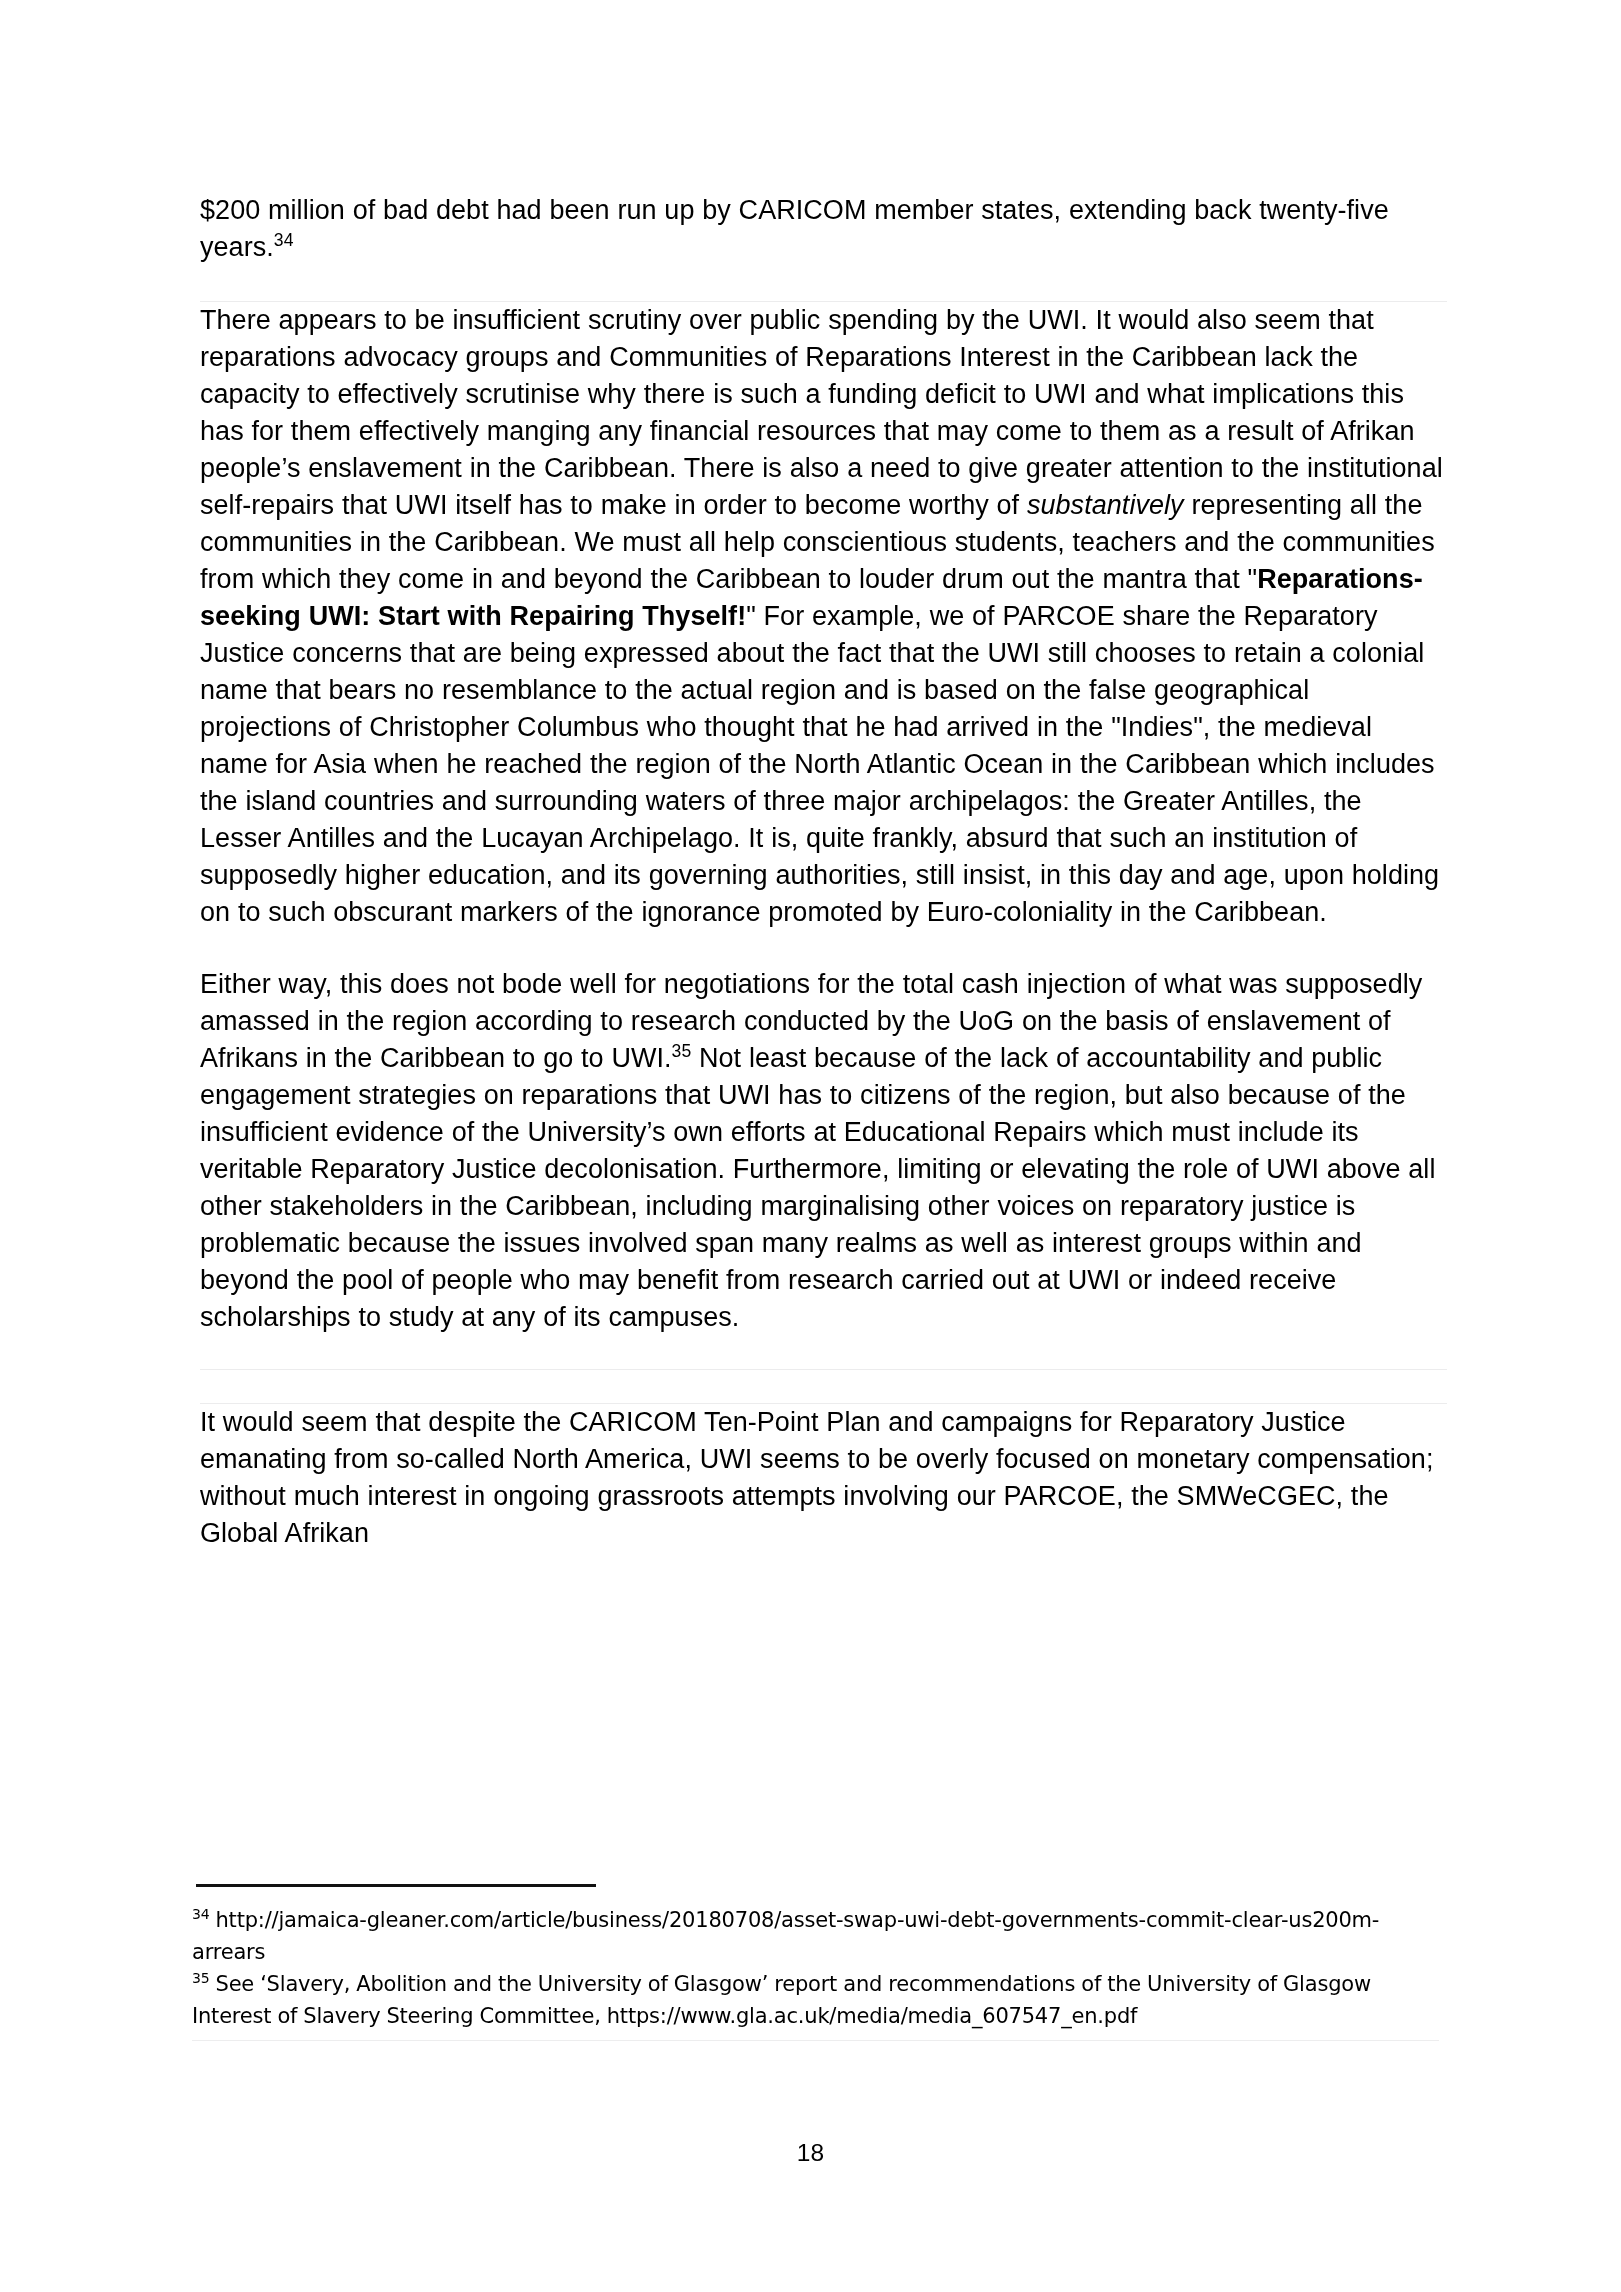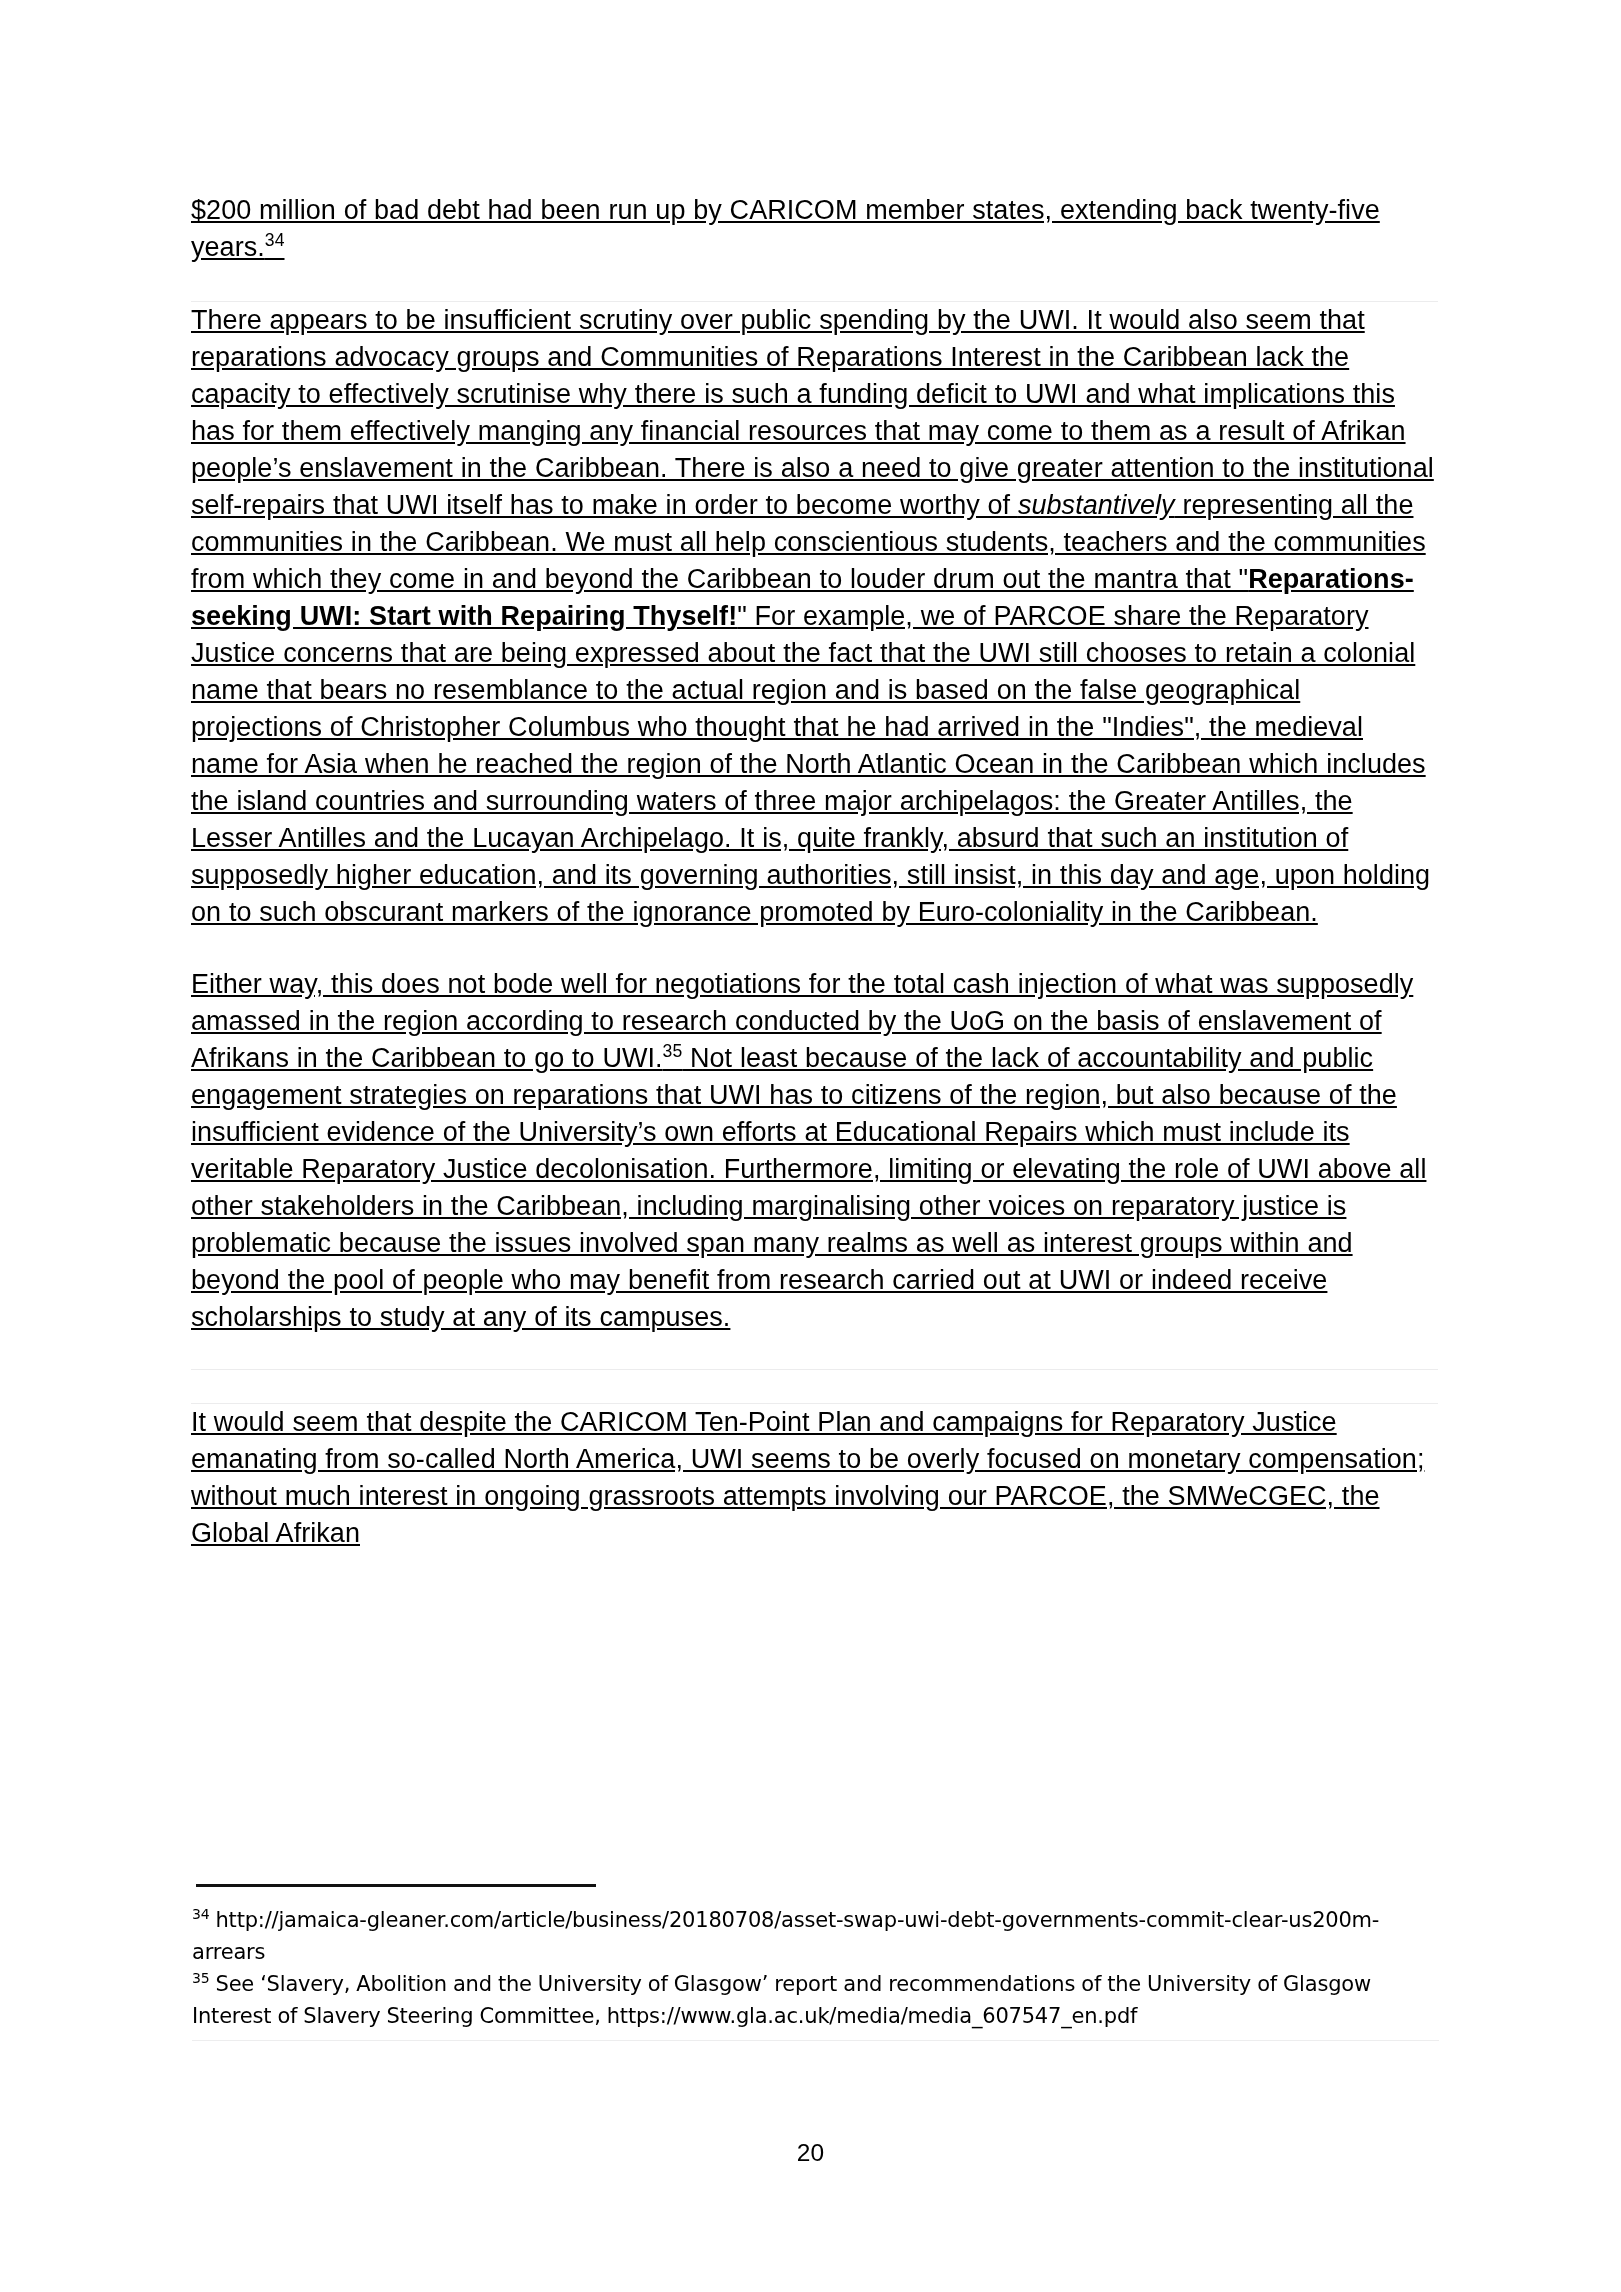--- a/index.html
+++ b/index.html
@@ -10,24 +10,23 @@
   .page {
     position: relative;
     width: 1621px;
     height: 2293px;
     background: #ffffff;
     overflow: hidden;
     box-sizing: border-box;
   }
   .content {
     position: absolute;
-    left: 191px;
+    left: 200px;
     top: 192px;
     width: 1247px;
-    text-decoration: underline;
   }
   .body-par {
     font-family: "Liberation Sans", sans-serif;
     font-size: 27px;
     line-height: 37px;
     color: #000000;
     text-align: left;
     margin: 0;
     letter-spacing: 0.05px;
     word-spacing: 0.2px;
@@ -126,16 +125,16 @@
   <div class="footnotes">
     <div class="fn-sep"></div>
 
     <p class="fn"><span class="fn-sup">34</span> <span>http://jamaica-gleaner.com/article/business/20180708/asset-swap-uwi-debt-governments-commit-clear-us200m-arrears</span></p>
 
     <p class="fn"><span class="fn-sup">35</span> <span>See ‘Slavery, Abolition and the University of Glasgow’ report and recommendations of the University of Glasgow Interest of Slavery Steering Committee, https://www.gla.ac.uk/media/media_607547_en.pdf</span></p>
 
     <div class="fn-rule"></div>
   </div>
 
-  <div class="page-number">20</div>
+  <div class="page-number">18</div>
 
 </div>
 
 
 </body></html>

